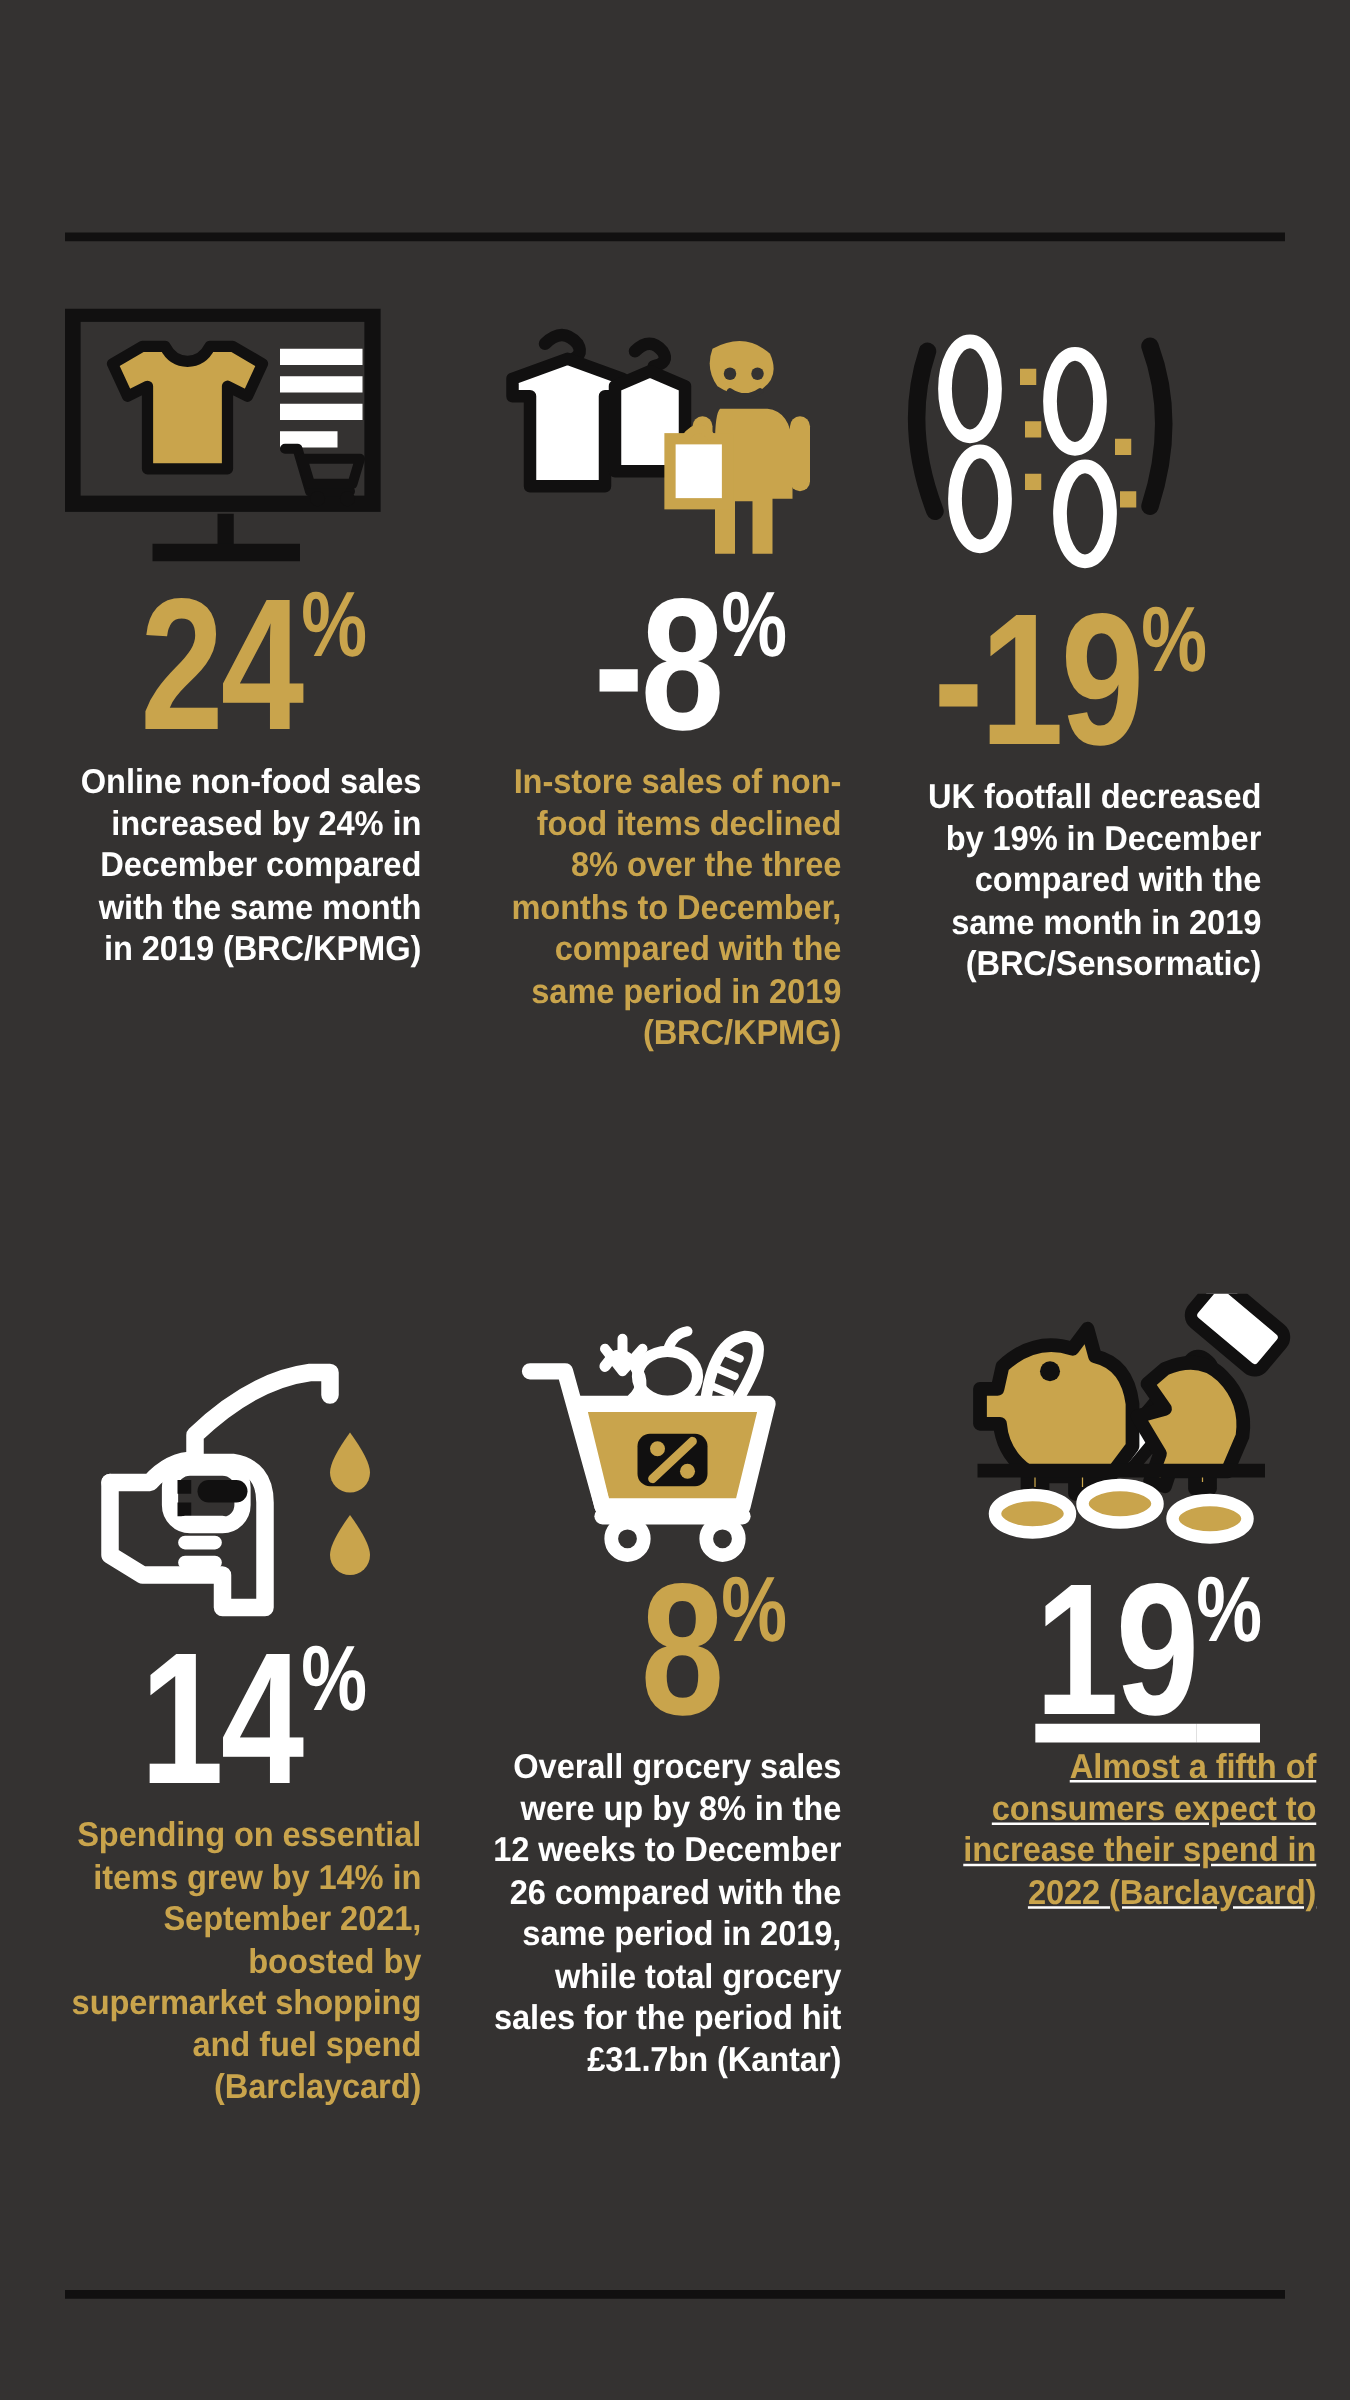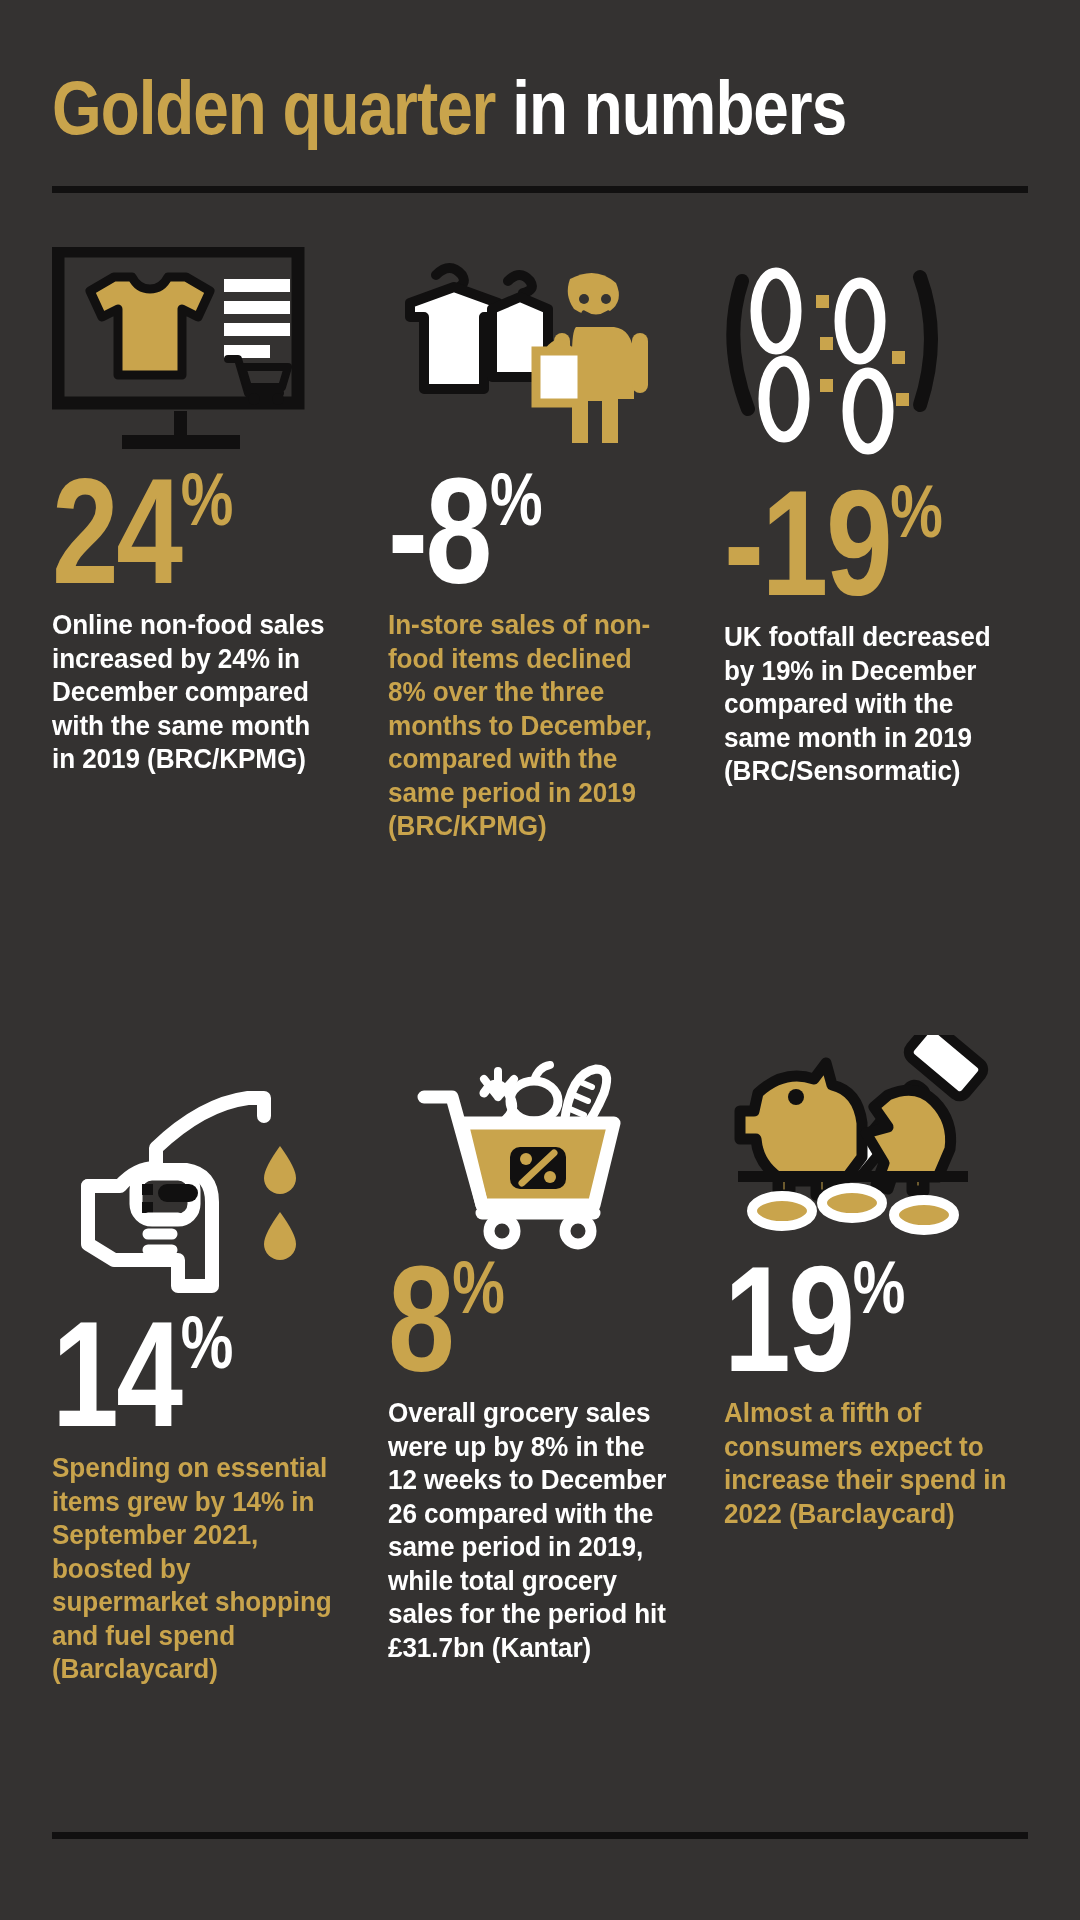--- a/index.html
+++ b/index.html
@@ -58,20 +58,21 @@
   
   .grid {
     position: absolute;
     left: 0;
     top: 0;
     width: 1080px;
   }
   .cell {
     position: absolute;
     width: 300px;
+    text-align: right;
   }
   .icon-box {
     height: 250px;
     display: flex;
     align-items: flex-end;
     justify-content: flex-start;
   }
   .icon-box svg { display: block; }
   .stat {
     font-family: "Liberation Sans Narrow", "Liberation Sans", sans-serif;
@@ -104,23 +105,20 @@
     margin-top: 8px;
   }
   .caption.gold { color: #C9A44C; }
   .caption.white { color: #ffffff; }
 </style>
 </head>
 <body>
 
 <div class="page">
 
-  <div class="header">
-    <div class="title"><span class="gold">Golden quarter</span> <span class="white">in numbers</span></div>
-  </div>
   <div class="rule-top"></div>
 
   <div class="grid">
 
     <div class="cell" style="left:52px; top:212px;">
       <div class="icon-box">
         <svg width="280" height="215" viewBox="0 0 280 215">
           <rect x="6" y="4" width="240" height="152" fill="none" stroke="#111010" stroke-width="13"></rect>
           <rect x="122" y="164" width="13" height="28" fill="#111010"></rect>
           <rect x="70" y="188" width="118" height="14" fill="#111010"></rect>
@@ -228,21 +226,21 @@
           <path d="M36 62 L64 62 L94 170" fill="none" stroke="#ffffff" stroke-width="13" stroke-linecap="round" stroke-linejoin="round"></path>
           <path d="M94 178 L206 178" fill="none" stroke="#ffffff" stroke-width="13" stroke-linecap="round"></path>
           <circle cx="114" cy="196" r="13" fill="none" stroke="#ffffff" stroke-width="11"></circle>
           <circle cx="190" cy="196" r="13" fill="none" stroke="#ffffff" stroke-width="11"></circle>
         </svg>
       </div>
       <div class="stat gold"><span>8</span><span class="pct">%</span></div>
       <div class="caption white">Overall grocery sales were up by 8% in the 12 weeks to December 26 compared with the same period in 2019, while total grocery sales for the period hit £31.7bn (Kantar)</div>
     </div>
 
-    <div class="cell" style="left:724px; top:1000px;">
+    <div class="cell" style="left:768px; top:1000px;text-decoration:underline;">
       <div class="icon-box">
         <svg width="280" height="215" viewBox="0 0 280 215">
 
           <rect x="186" y="6" width="72" height="40" rx="8" transform="rotate(40 222 26)" fill="#ffffff" stroke="#111010" stroke-width="10"></rect>
           <rect x="152" y="40" width="20" height="110" rx="8" transform="rotate(40 162 95)" fill="#ffffff" stroke="#111010" stroke-width="10"></rect>
 
           <path d="M34 58 q26 -24 56 -14 l12 -16 l6 22 q26 6 30 38 l0 34 l-18 24 l-16 0 l0 14
                    l-12 0 l0 -14 l-26 0 l0 14 l-12 0 l0 -18 q-20 -14 -22 -38 l-16 0 l0 -28 l14 0 Z" fill="#C9A44C" stroke="#111010" stroke-width="11" stroke-linejoin="round"></path>
           <circle cx="72" cy="62" r="8" fill="#111010"></circle>
 

